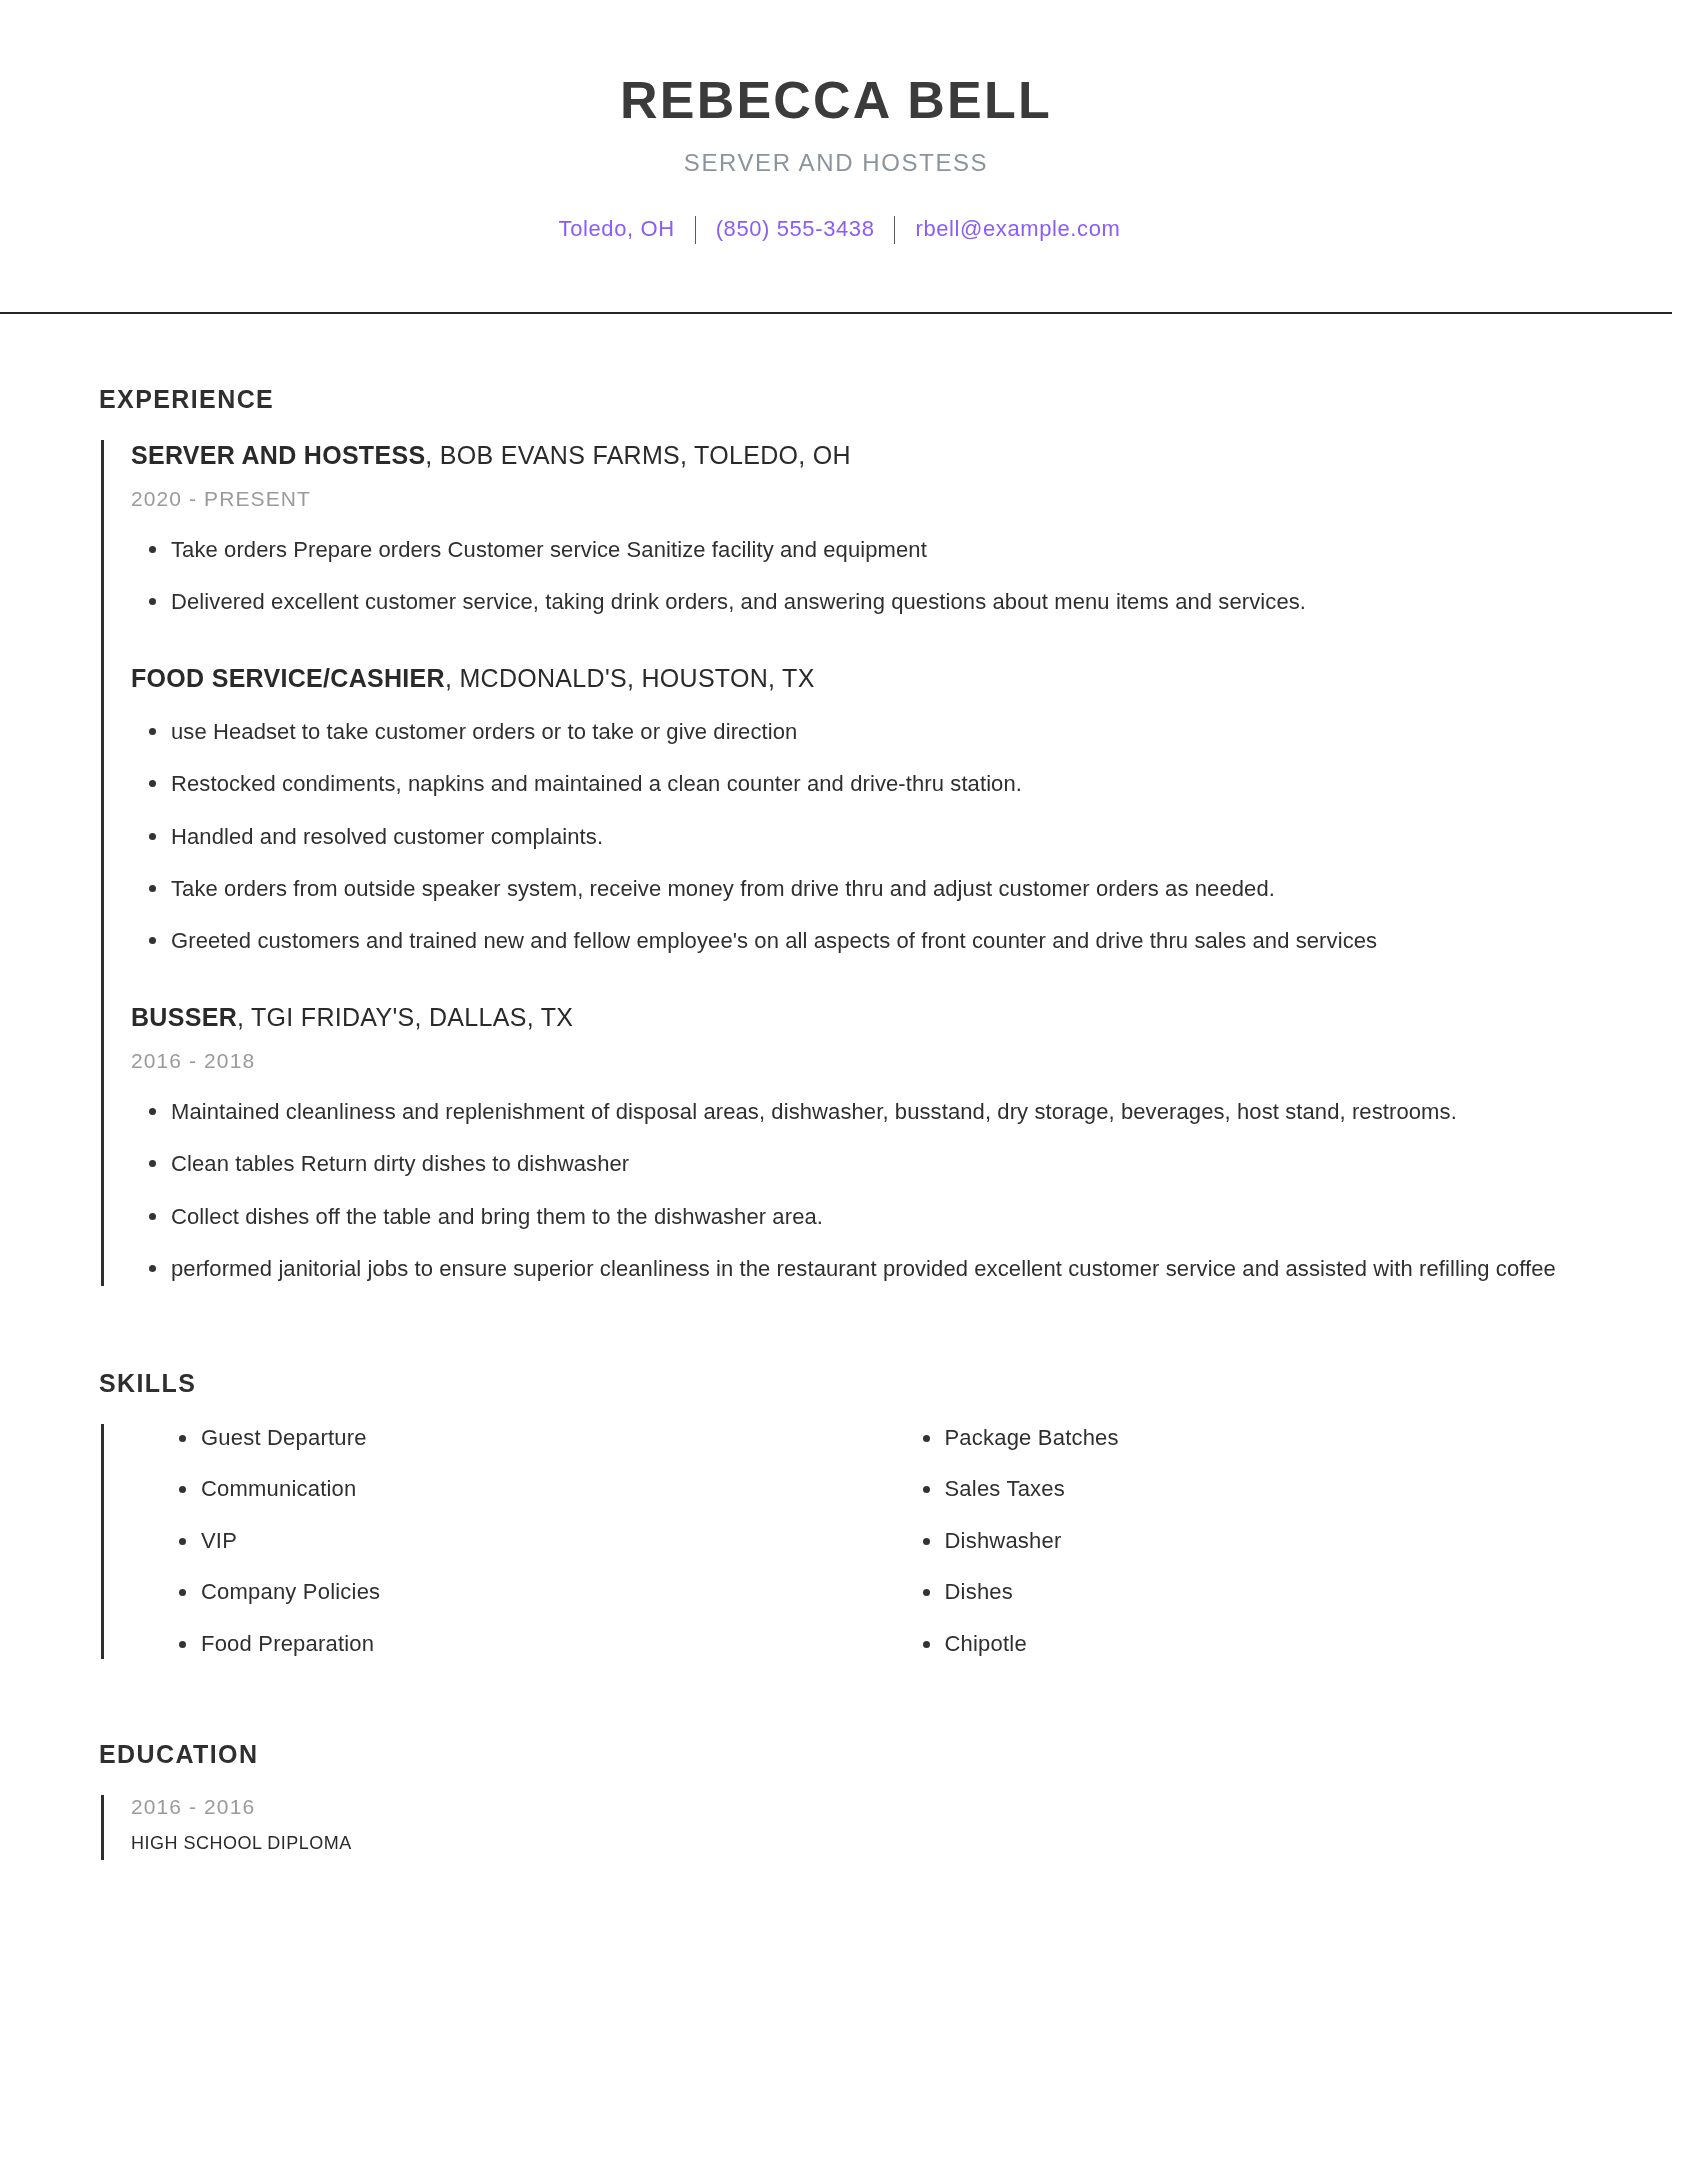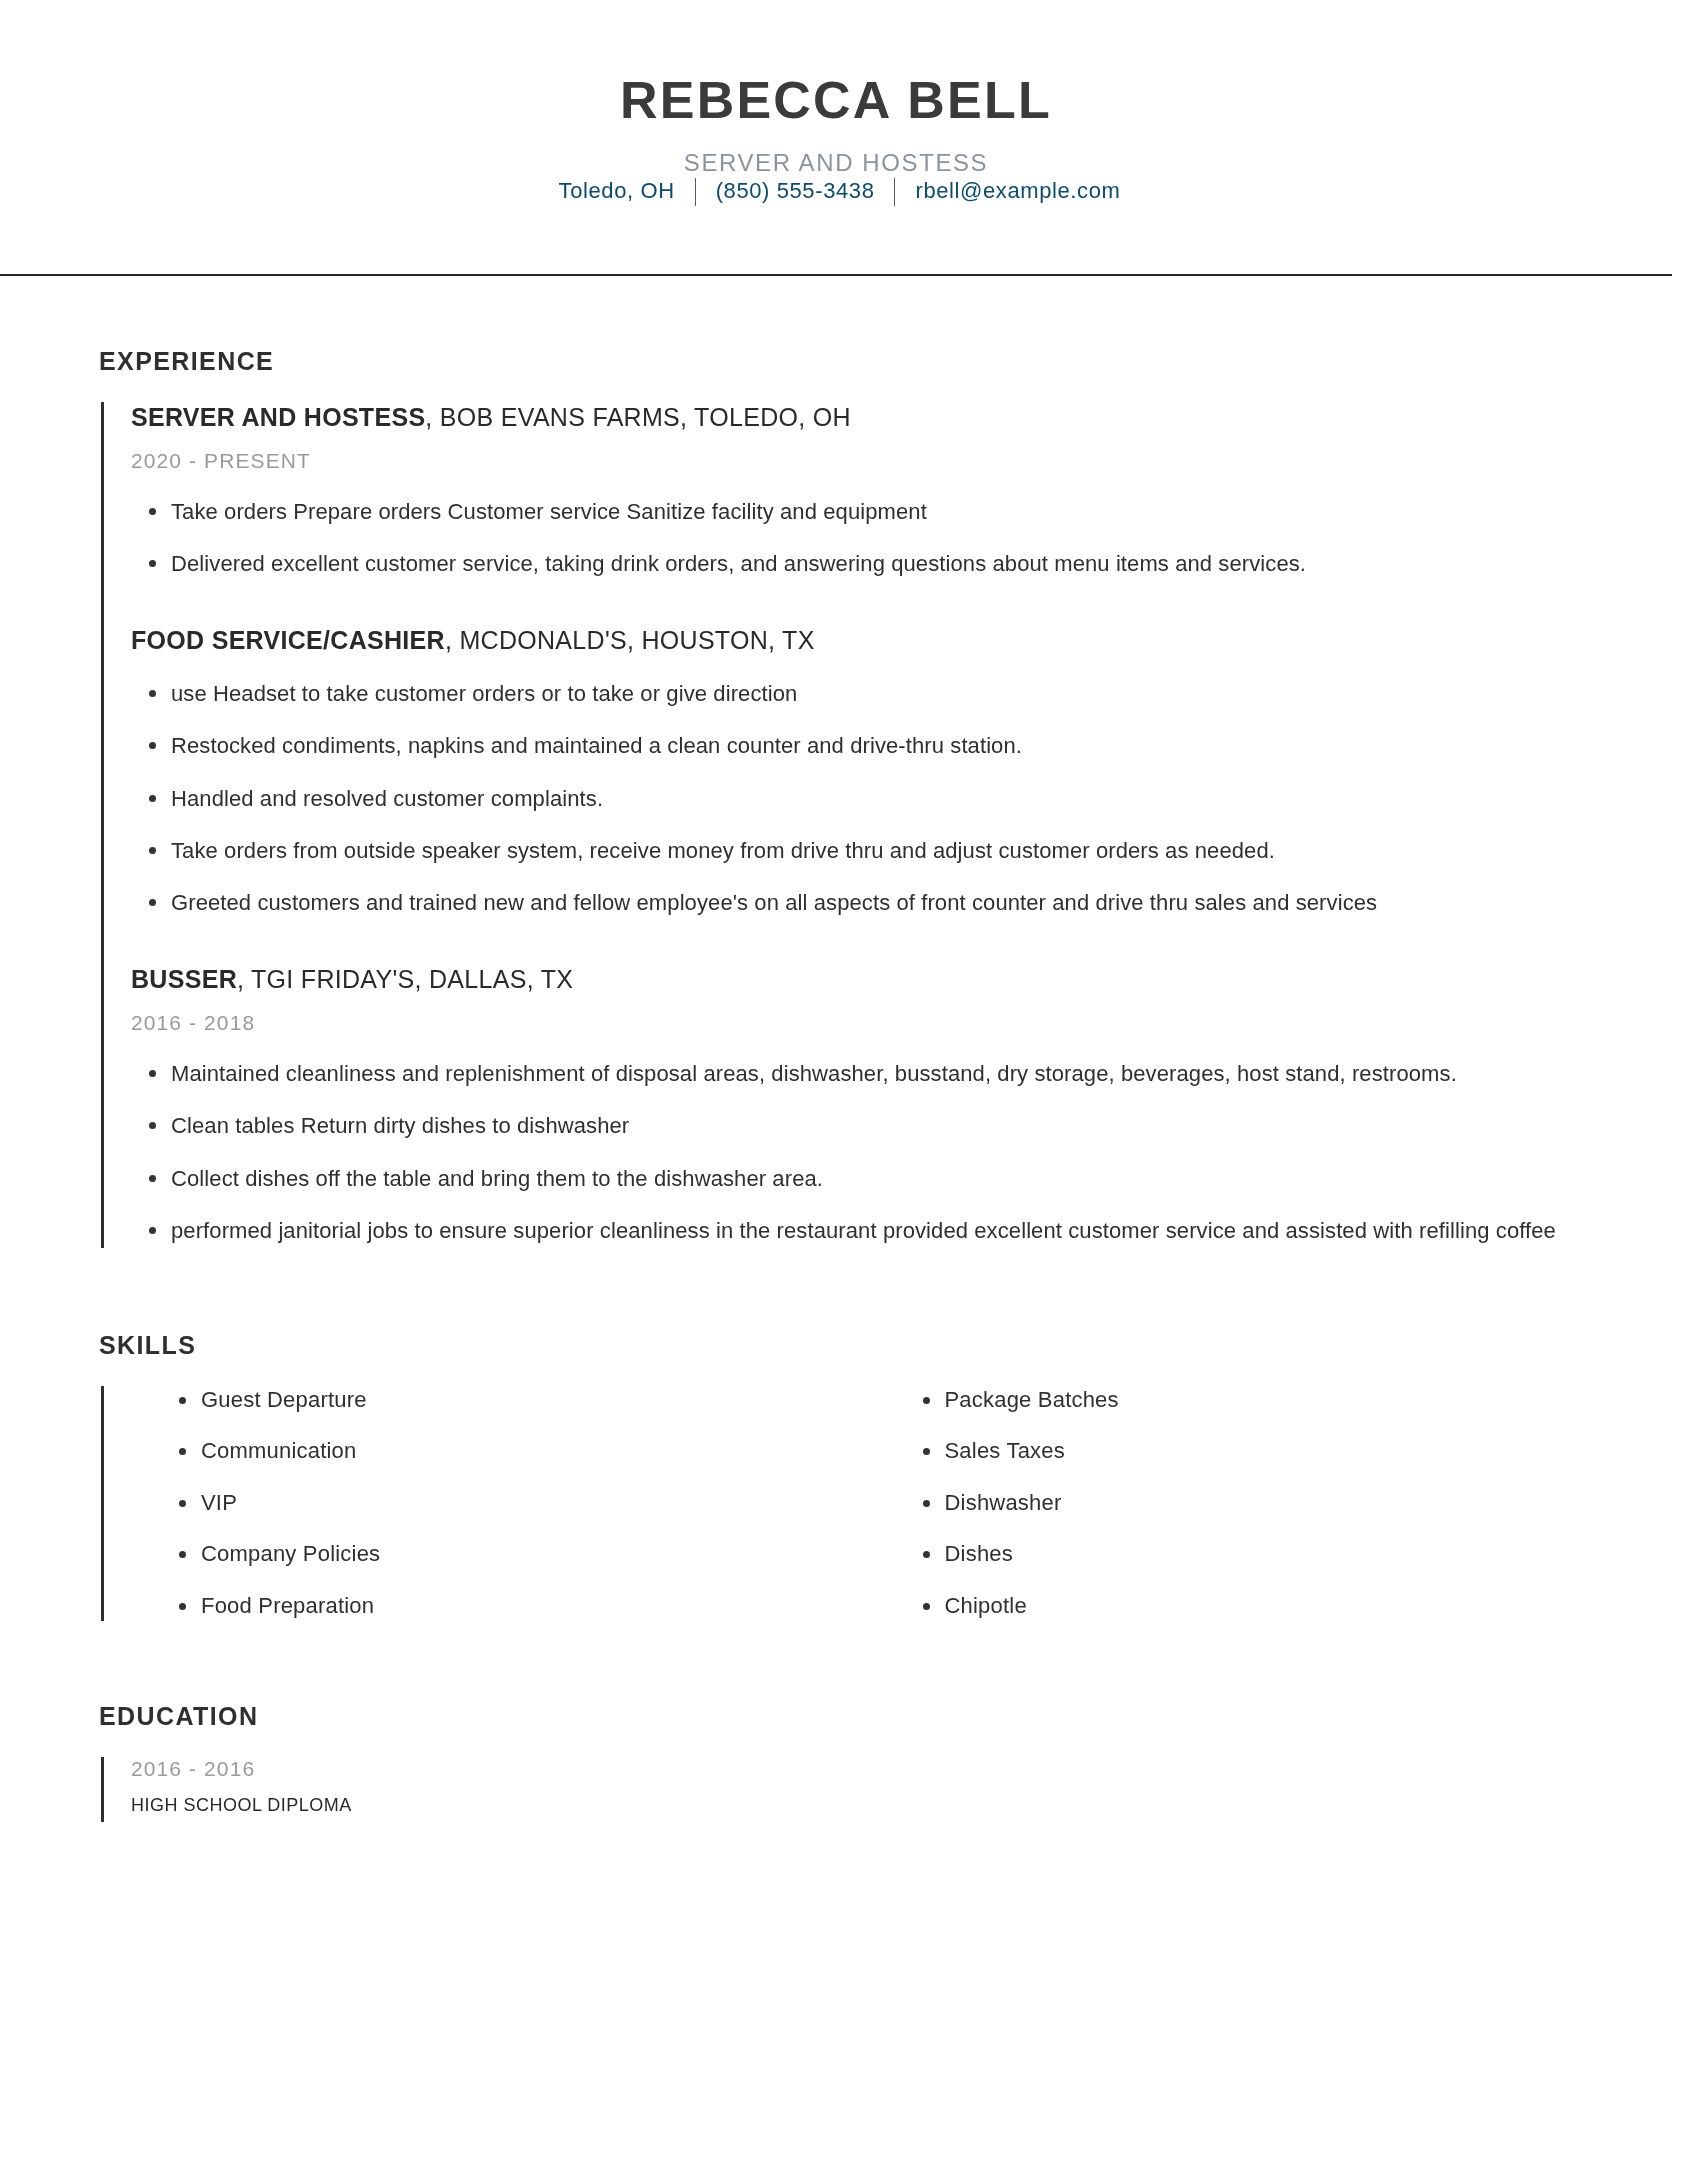--- a/index.html
+++ b/index.html
@@ -40,22 +40,23 @@
 
   .job-subtitle {
     margin-top: 20px;
     font-size: 24px;
     font-weight: normal;
     letter-spacing: 1.6px;
     color: #8b949d;
   }
 
   .contact-line {
+    margin-top: 38px;
     font-size: 22px;
-    color: #0c4a6e;
+    color: #8b5cf6;
     letter-spacing: 0.6px;
     display: flex;
     justify-content: center;
     align-items: center;
     padding-left: 7px;
   }
 
   .contact-item { white-space: nowrap; }
 
   .contact-sep {

